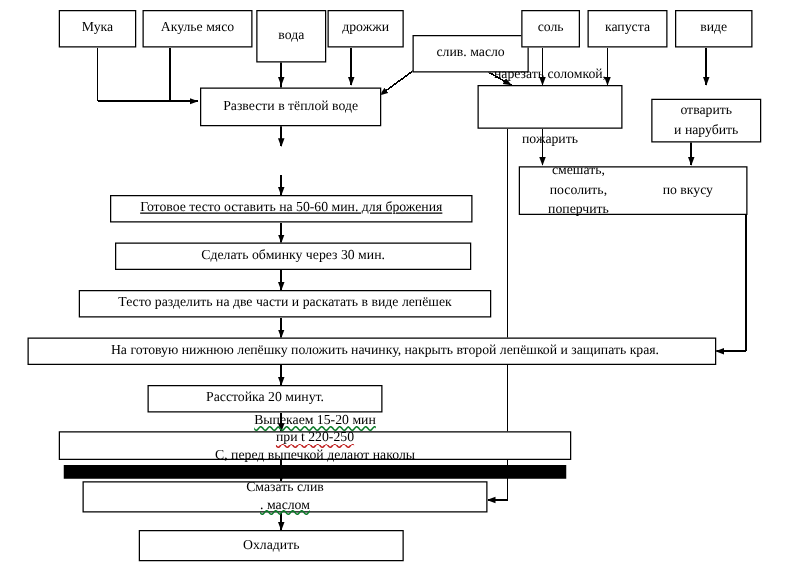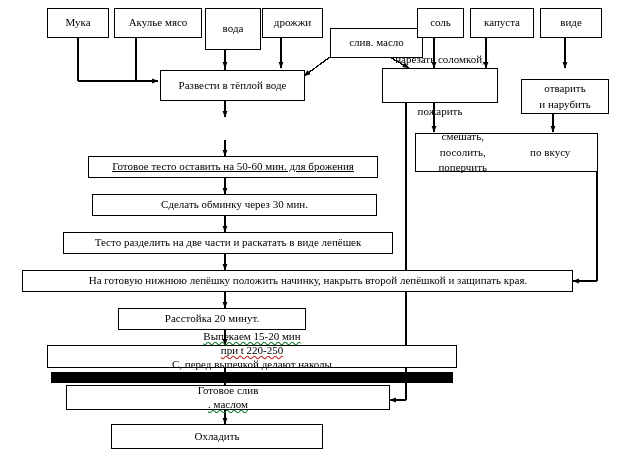--- a/index.html
+++ b/index.html
@@ -189,21 +189,21 @@
     <span>
         <span class="sp-green">Выпекаем 15-20 мин</span>
         <span class="sp-red">при t 220-250</span>
         <span> С, перед выпечкой  делают наколы</span>
         <span class="caret"></span>
       </span>
   </div>
 
   <div class="node" style="left:66px;top:385px;width:324px;height:25px;">
     <span>
-        <span>Готовое слив</span>
+        <span>Смазать слив</span>
         <span class="sp-green">. маслом</span>
       </span>
   </div>
 
   <div class="node" style="left:111px;top:424px;width:212px;height:25px;">
     <span>Охладить</span>
   </div>
 
 </div>
 

